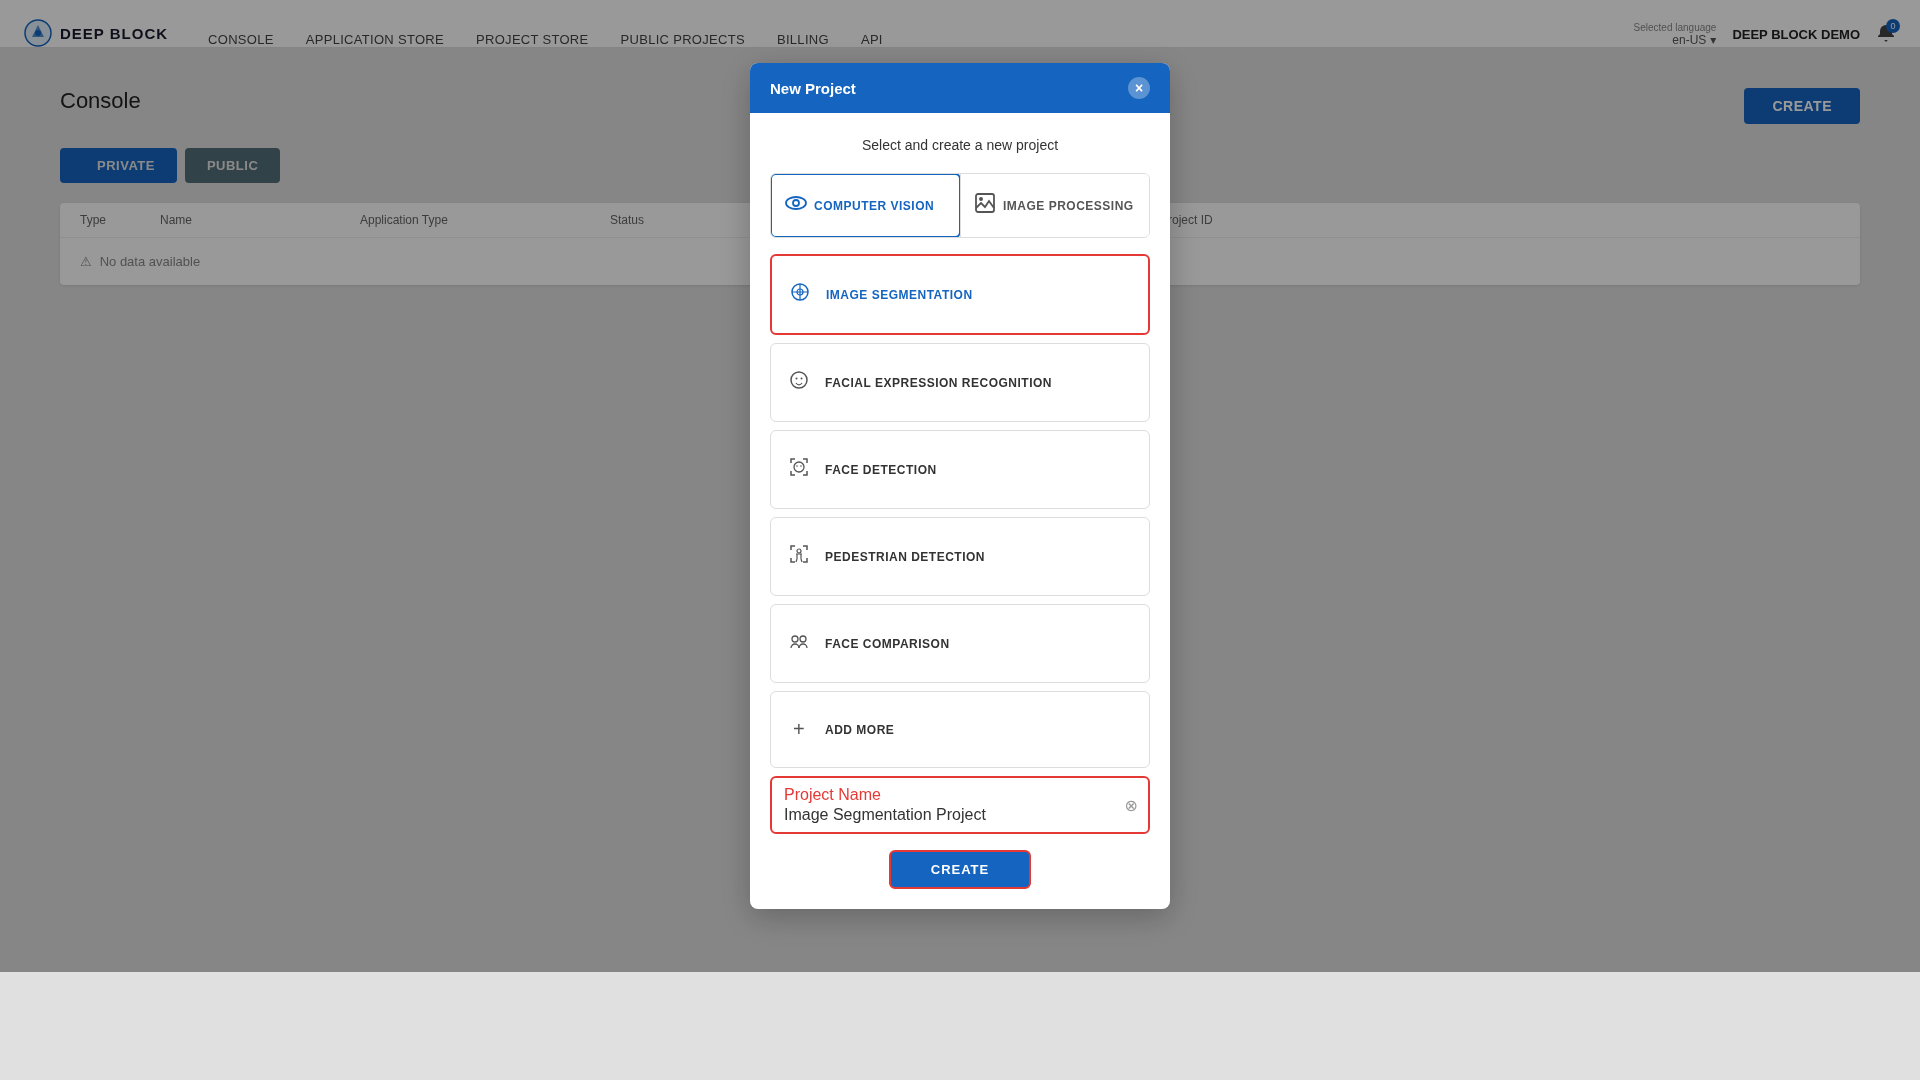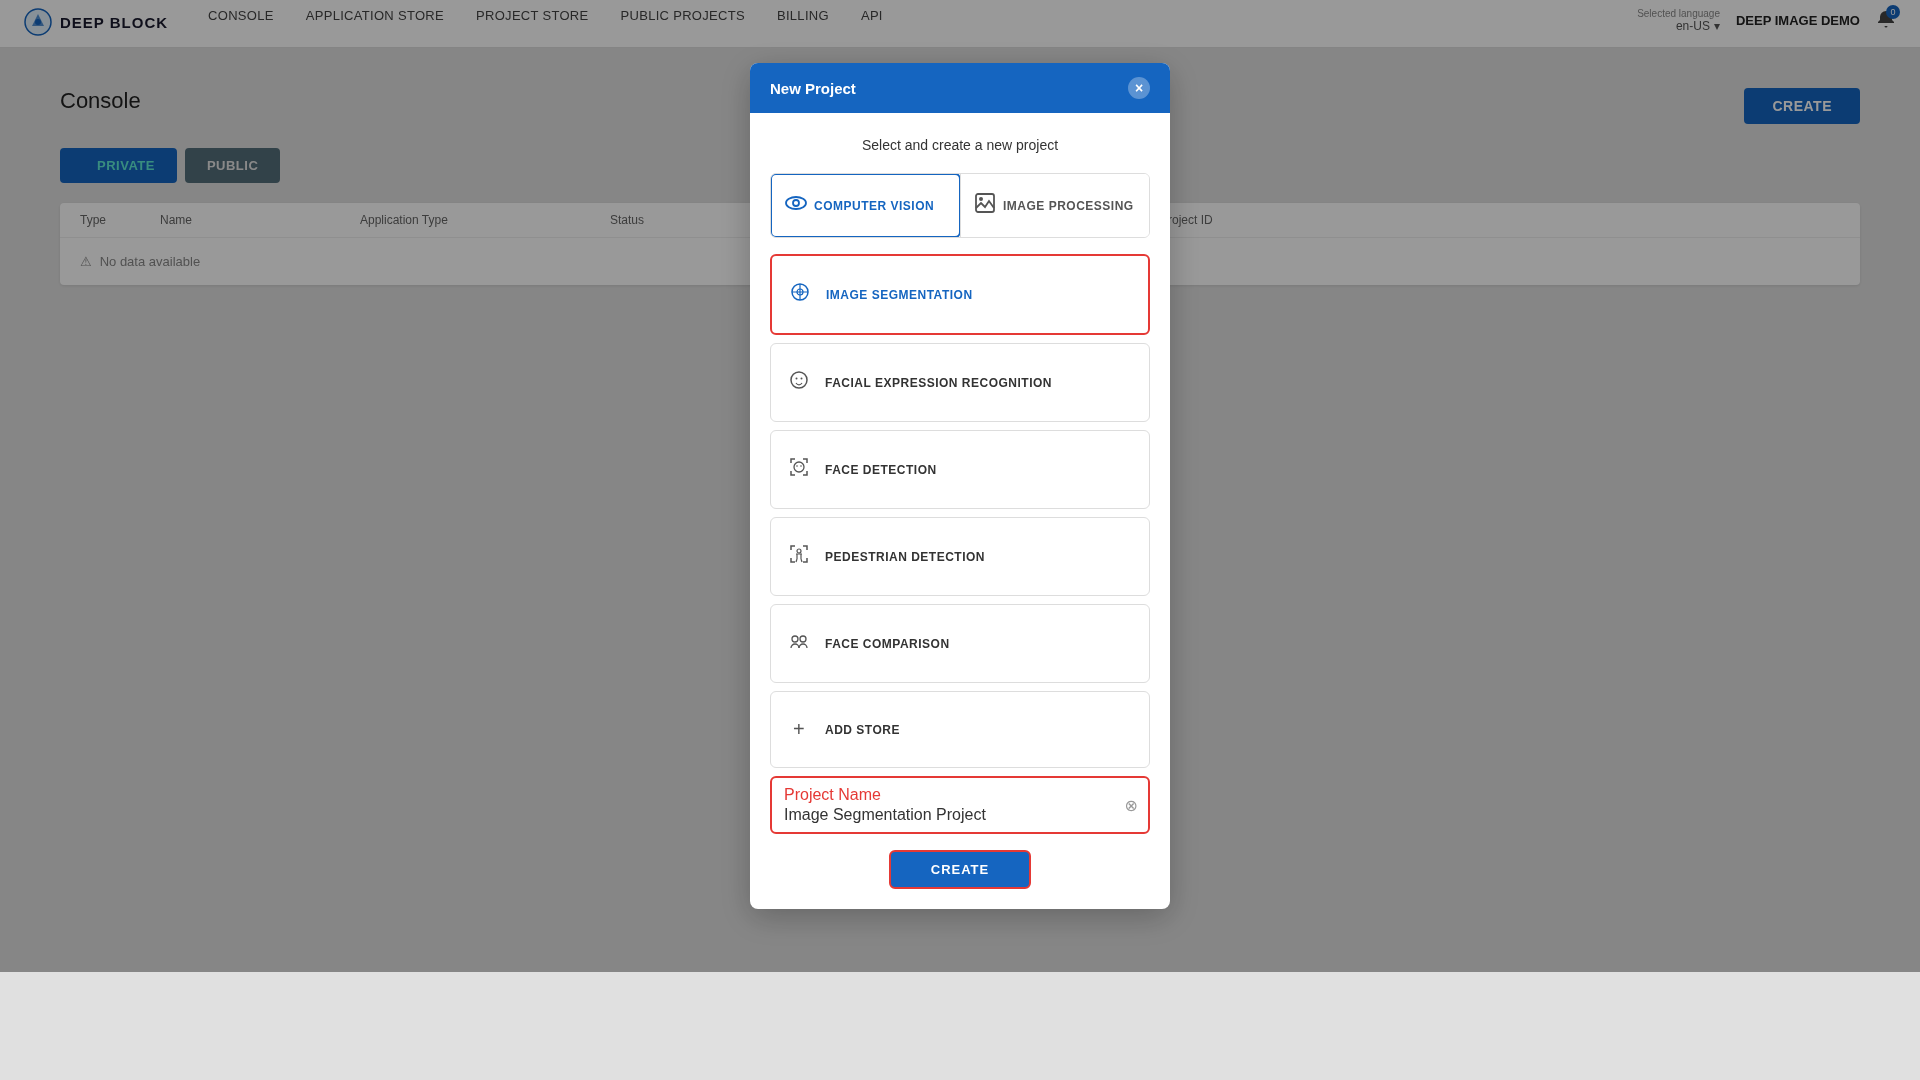--- a/index.html
+++ b/index.html
@@ -10,22 +10,22 @@
       height: 1080px;
       overflow: hidden;
       position: relative;
     }
 
     
     .navbar {
       background: #ffffff;
       height: 48px;
       display: flex;
-      align-items: flex-start;
-      padding: 8px 24px;
+      align-items: flex-end;
+      padding: 0 24px;
       border-bottom: 1px solid #ddd;
       position: relative;
       z-index: 1;
     }
     .navbar-brand {
       display: flex;
       align-items: center;
       gap: 8px;
       margin-right: 40px;
     }
@@ -134,21 +134,21 @@
       padding: 8px 20px;
       border: 2px solid #1565c0;
       border-radius: 4px;
       font-size: 13px;
       font-weight: 600;
       cursor: pointer;
       letter-spacing: 0.5px;
     }
     .tab-btn.active {
       background: #1565c0;
-      color: #5eead4;
+      color: #e5e5e5;
       padding-left: 35px;
     }
     .tab-btn.inactive {
       background: #546e7a;
       color: #e5e5e5;
       border-color: #546e7a;
     }
 
     
     .data-table {
@@ -364,21 +364,21 @@
     <span class="nav-link">API</span>
   </div>
   <div class="navbar-right">
     <div class="lang-selector">
       <span class="label">Selected language</span>
       <div class="lang-dropdown">
         <span>en-US</span>
         <span>▾</span>
       </div>
     </div>
-    <span class="user-name">DEEP IMAGE DEMO</span>
+    <span class="user-name">DEEP BLOCK DEMO</span>
     <div class="bell-icon">
       <svg width="20" height="20" viewBox="0 0 20 20" fill="none">
         <path d="M10 2a6 6 0 00-6 6v3l-2 2v1h16v-1l-2-2V8a6 6 0 00-6-6z" fill="#444"></path>
         <path d="M8.5 17a1.5 1.5 0 003 0" fill="#444"></path>
       </svg>
       <div class="bell-badge">0</div>
     </div>
   </div>
 </nav>
 
@@ -495,21 +495,21 @@
             <circle cx="14" cy="8" r="3" stroke="#555" stroke-width="1.3" fill="none"></circle>
             <path d="M2 17c0-2.2 1.8-4 4-4s4 1.8 4 4" stroke="#555" stroke-width="1.3" fill="none"></path>
             <path d="M10 17c0-2.2 1.8-4 4-4s4 1.8 4 4" stroke="#555" stroke-width="1.3" fill="none"></path>
           </svg>
         </span>
         <span>FACE COMPARISON</span>
       </div>
 
       <div class="option-row">
         <span class="option-icon" style="font-size:20px; color:#555; font-weight:300;">+</span>
-        <span>ADD STORE</span>
+        <span>ADD MORE</span>
       </div>
 
       <div class="input-group">
         <div class="input-label">Project Name</div>
         <input class="input-field" type="text" value="Image Segmentation Project" style="">
         <span class="input-clear">⊗</span>
       </div>
 
       <button class="modal-create-btn">CREATE</button>
     </div>

